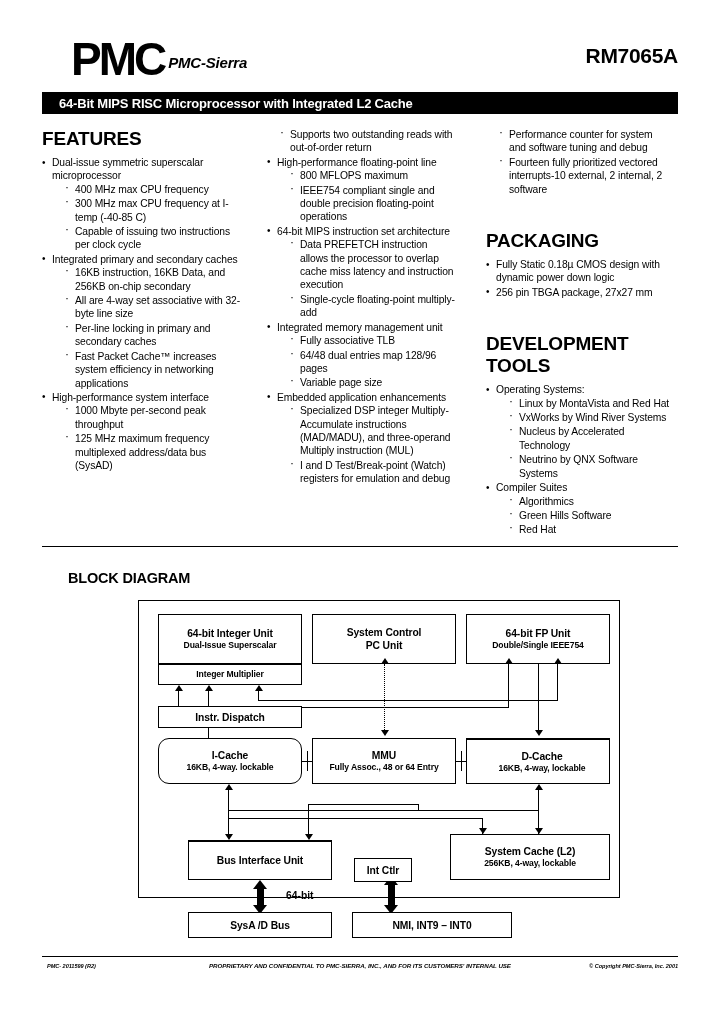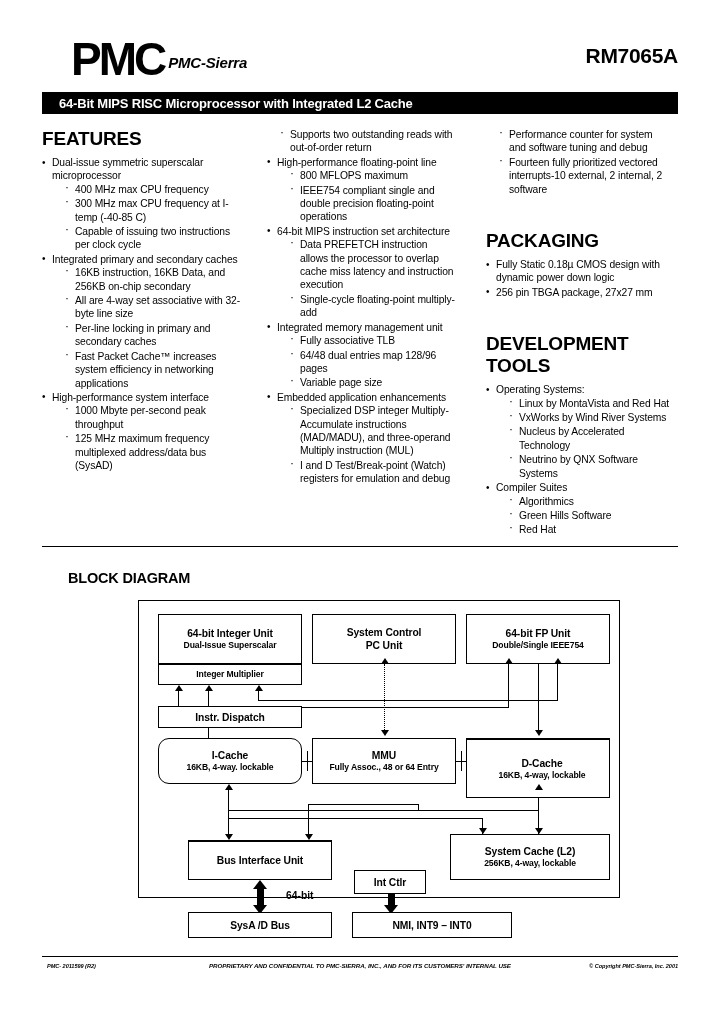--- a/index.html
+++ b/index.html
@@ -390,29 +390,29 @@
     </div>
 
     <div class="blk" style="left:116px; top:142px; width:144px; height:46px;border-radius:11px;">
       <div class="t1">I-Cache</div>
       <div class="t2">16KB, 4-way. lockable</div>
     </div>
     <div class="blk" style="left:270px; top:142px; width:144px; height:46px;">
       <div class="t1">MMU</div>
       <div class="t2">Fully Assoc., 48 or 64 Entry</div>
     </div>
-    <div class="blk thicktop" style="left:424px; top:142px; width:144px; height:60px;padding-left:8px;">
+    <div class="blk thicktop" style="left:424px; top:142px; width:144px; height:46px;padding-left:8px;">
       <div class="t1">D-Cache</div>
       <div class="t2">16KB, 4-way, lockable</div>
     </div>
 
     <div class="blk thicktop" style="left:146px; top:244px; width:144px; height:40px;">
       <div class="t1">Bus Interface Unit</div>
     </div>
-    <div class="blk" style="left:312px; top:274px; width:72px; height:24px;">
+    <div class="blk" style="left:312px; top:262px; width:58px; height:24px;">
       <div class="t1">Int Ctlr</div>
     </div>
     <div class="blk" style="left:408px; top:238px; width:160px; height:46px;">
       <div class="t1">System Cache (L2)</div>
       <div class="t2">256KB, 4-way, lockable</div>
     </div>
 
     <div class="blk" style="left:146px; top:316px; width:144px; height:26px;">
       <div class="t1">SysA /D Bus</div>
     </div>

